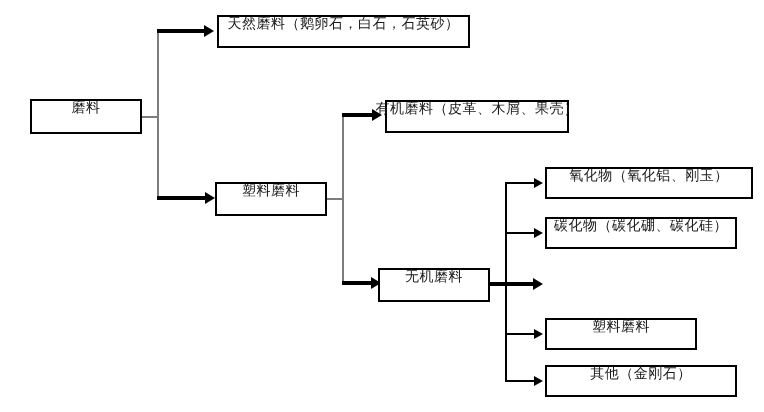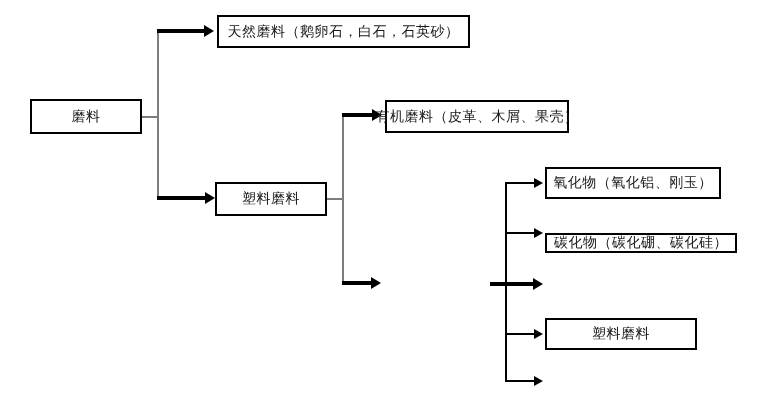--- a/index.html
+++ b/index.html
@@ -16,21 +16,21 @@
     height: 412px;
     background: #ffffff;
     overflow: hidden;
   }
   .node-box {
     position: absolute;
     box-sizing: border-box;
     border: 2px solid #000000;
     background: #ffffff;
     display: flex;
-    align-items: center;
+    align-items: flex-start;
     justify-content: center;
     color: #1a1a1a;
     font-size: 14px;
     line-height: 1;
     letter-spacing: 0.5px;
     white-space: nowrap;
     z-index: 3;
   }
   .node-label {
     display: block;
@@ -113,47 +113,53 @@
   <div class="conn h-thick" style="left:342px; top:113px; width:33px;"></div>
   <div class="arrow-head" style="left:372px; top:109px;"></div>
 
   <div class="conn h-thick" style="left:342px; top:281px; width:33px;"></div>
   <div class="arrow-head" style="left:371px; top:277px;"></div>
 
   <div class="node-box" style="left:385px; top:100px; width:184px; height:33px;">
     <span class="node-label">有机磨料（皮革、木屑、果壳）</span>
   </div>
 
+  <div class="node-box" style="left:378px; top:268px; width:112px; height:34px;">
+    <span class="node-label">无机磨料</span>
+  </div>
 
   <div class="conn stub-black" style="left:490px; top:284px; width:17px;"></div>
 
   <div class="conn v-trunk-black" style="left:505px; top:184px; width:2px; height:197px;"></div>
 
   <div class="conn h-thin" style="left:505px; top:182px; width:34px;"></div>
   <div class="arrow-head small" style="left:534px; top:178px;"></div>
 
   <div class="conn h-thin" style="left:505px; top:232px; width:34px;"></div>
   <div class="arrow-head small" style="left:534px; top:228px;"></div>
 
   <div class="conn h-thick" style="left:490px; top:282px; width:49px;"></div>
   <div class="arrow-head" style="left:533px; top:278px;"></div>
 
   <div class="conn h-thin" style="left:505px; top:333px; width:34px;"></div>
   <div class="arrow-head small" style="left:534px; top:329px;"></div>
 
   <div class="conn h-thin" style="left:505px; top:380px; width:34px;"></div>
   <div class="arrow-head small" style="left:534px; top:376px;"></div>
 
-  <div class="node-box" style="left:545px; top:167px; width:176px; height:32px;">
+  <div class="node-box" style="left:545px; top:167px; width:208px; height:32px;">
     <span class="node-label">氧化物（氧化铝、刚玉）</span>
   </div>
 
-  <div class="node-box" style="left:545px; top:217px; width:192px; height:20px;margin-top:16px;">
+  <div class="node-box" style="left:545px; top:217px; width:192px; height:32px;">
     <span class="node-label">碳化物（碳化硼、碳化硅）</span>
   </div>
 
 
   <div class="node-box" style="left:545px; top:318px; width:152px; height:32px;">
     <span class="node-label">塑料磨料</span>
   </div>
 
+  <div class="node-box" style="left:545px; top:365px; width:192px; height:32px;">
+    <span class="node-label">其他（金刚石）</span>
+  </div>
 
 </div>
 
 </body></html>

